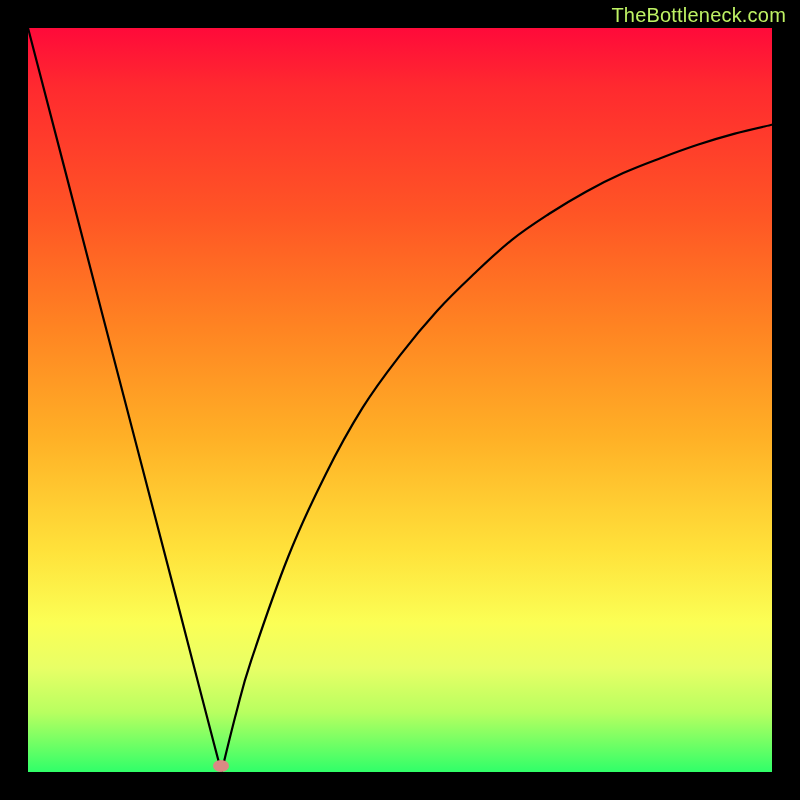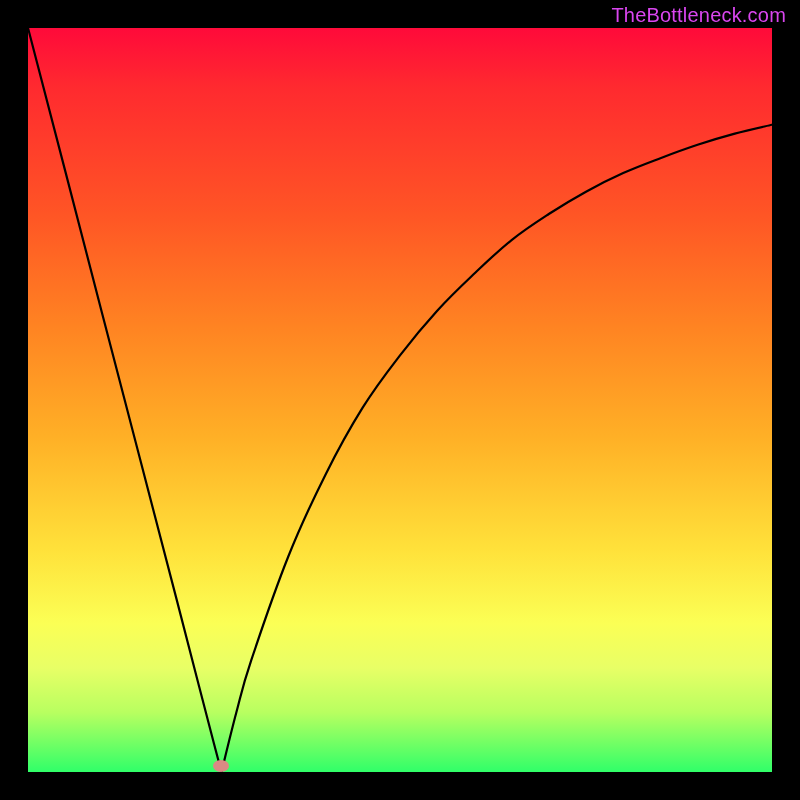--- a/index.html
+++ b/index.html
@@ -14,21 +14,21 @@
   .frame {
     position: relative;
     width: 800px;
     height: 800px;
     background: #000;
   }
   .watermark {
     position: absolute;
     top: 4px;
     right: 14px;
-    color: #d946ef;
+    color: #bef264;
     font-size: 20px;
     font-weight: 500;
     letter-spacing: 0.2px;
     z-index: 10;
   }
   .plot-area {
     position: absolute;
     left: 28px;
     top: 28px;
     width: 744px;

